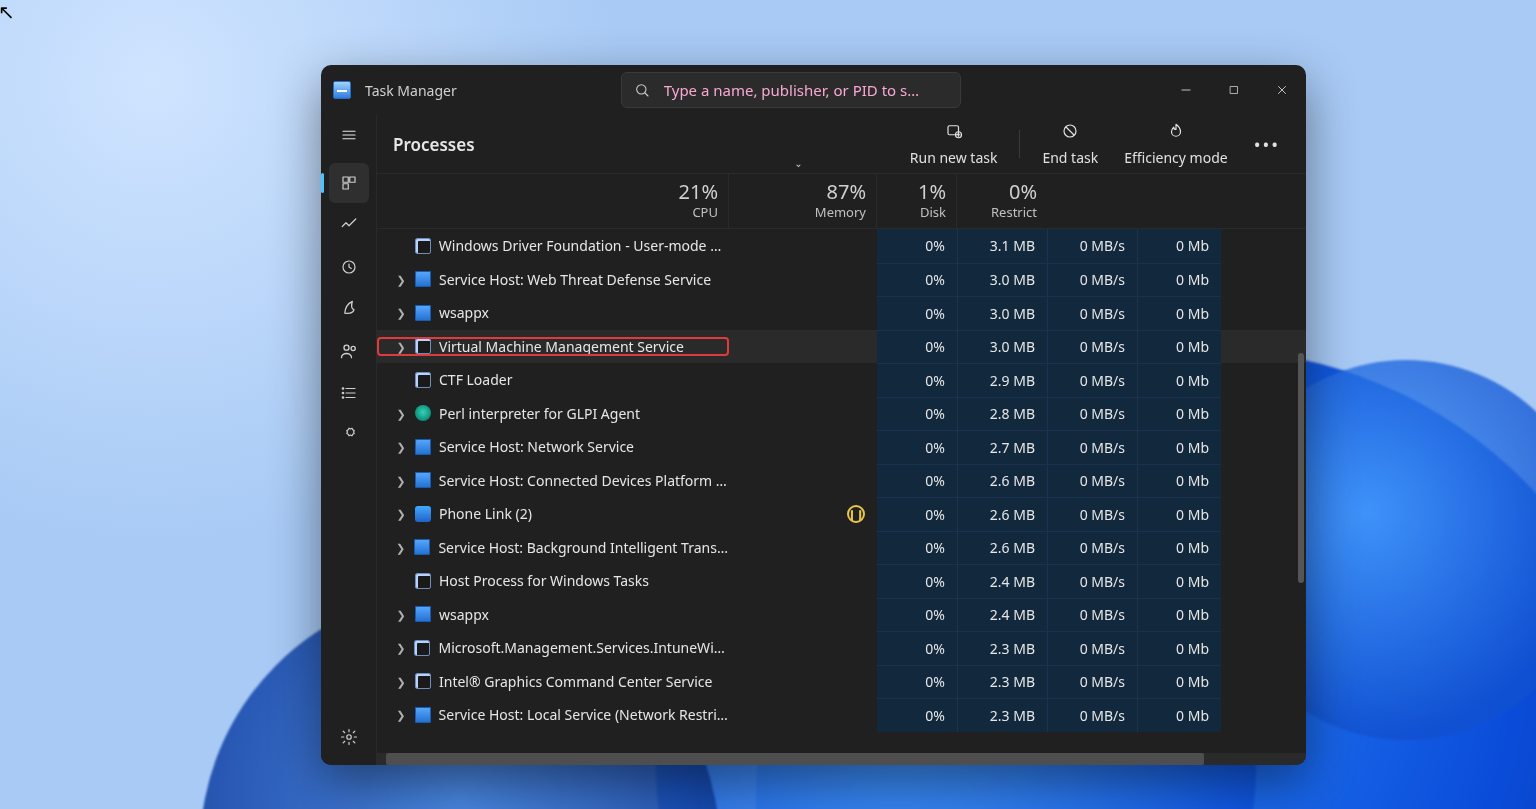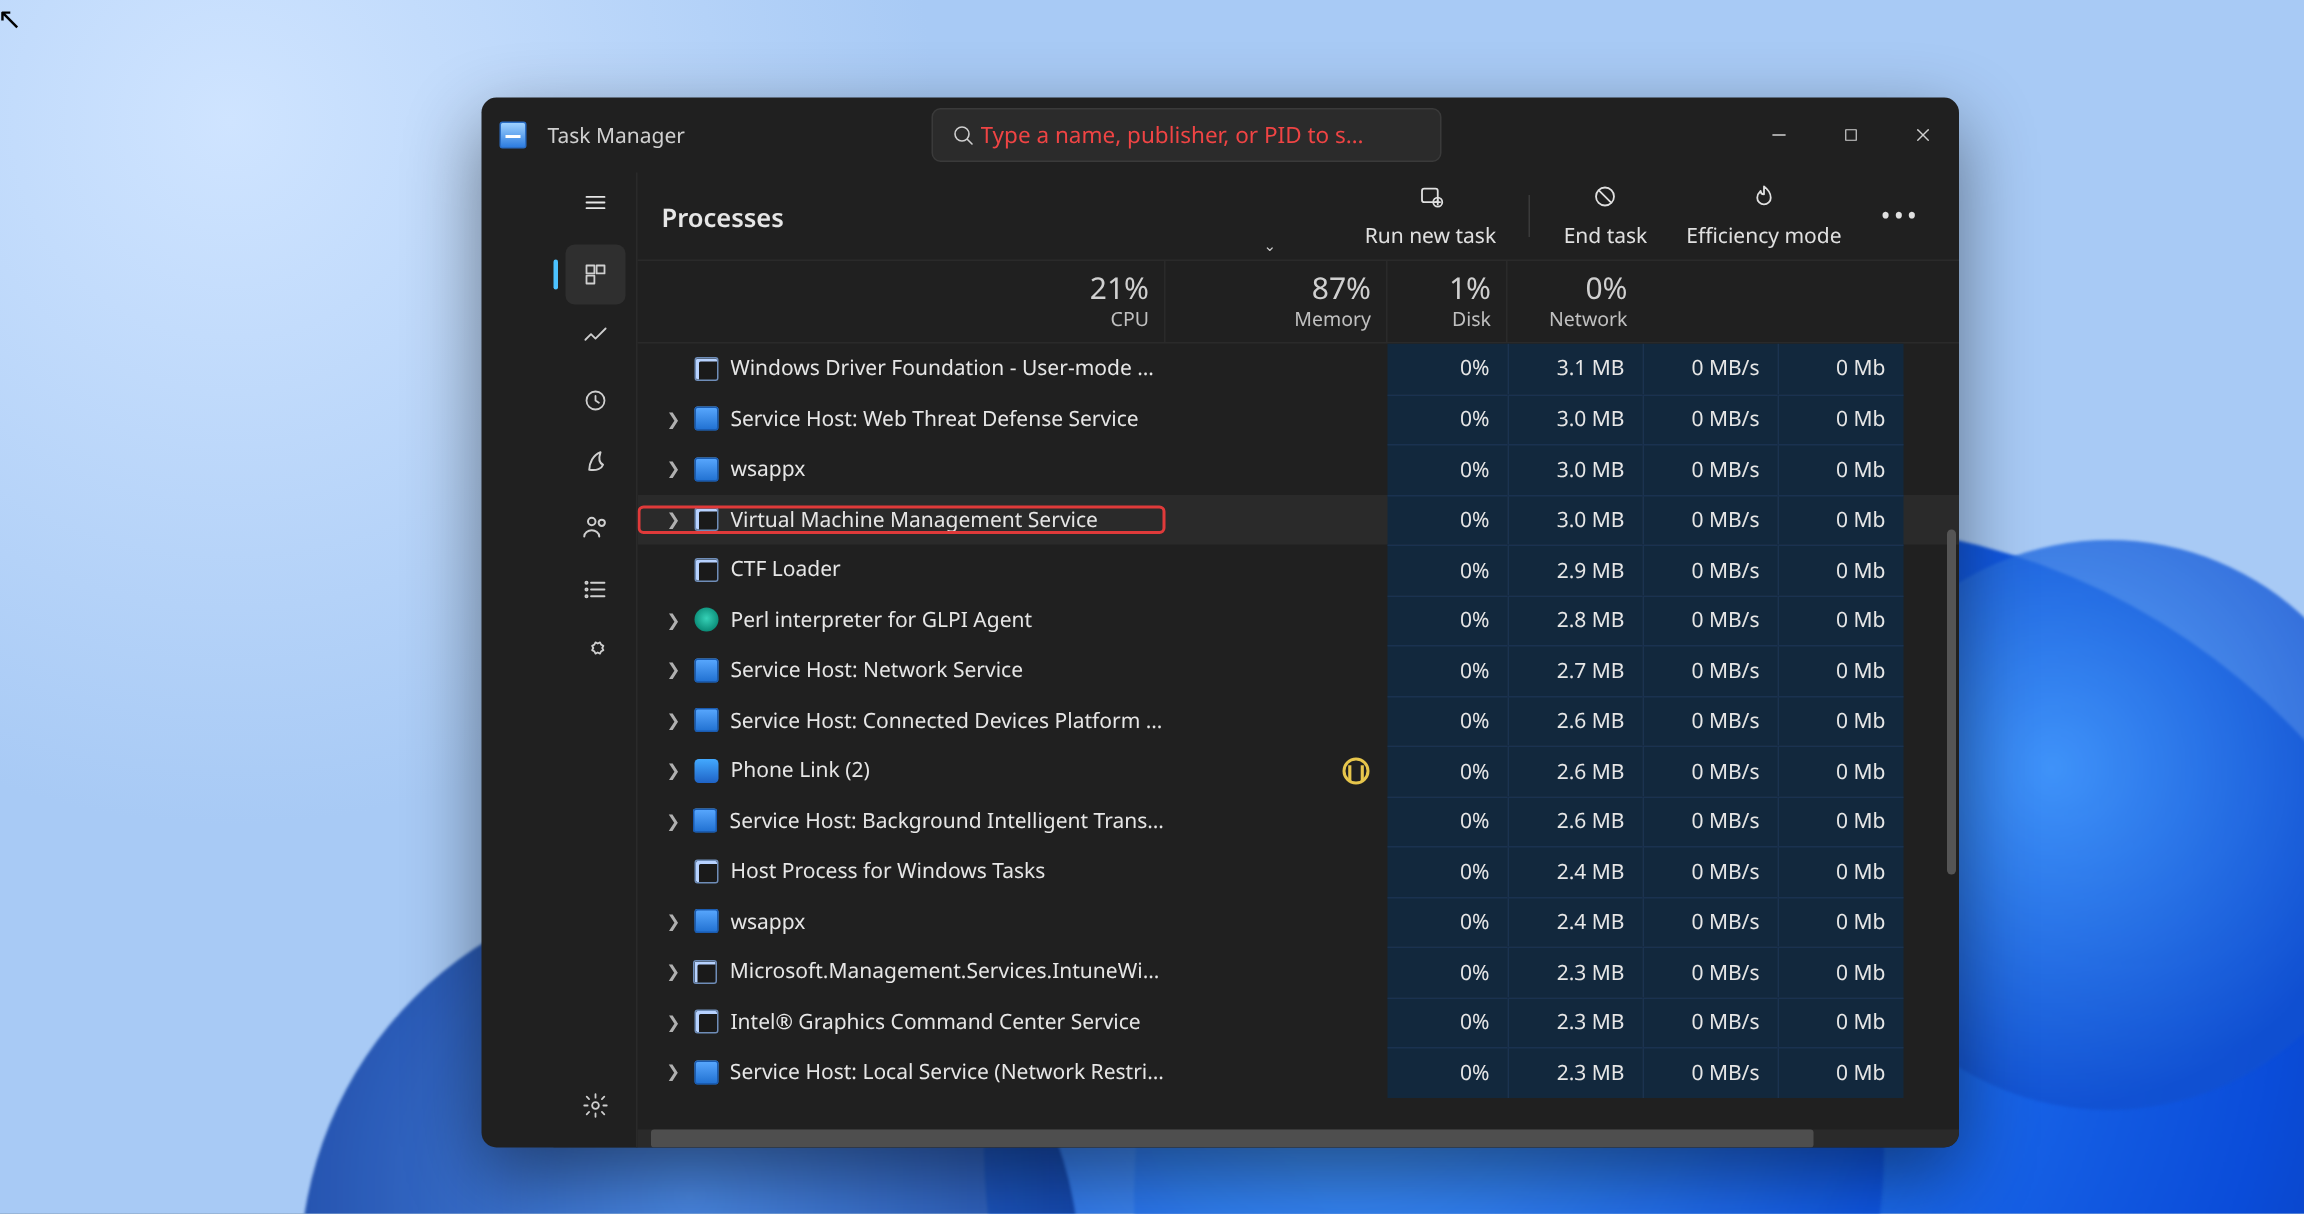--- a/index.html
+++ b/index.html
@@ -44,31 +44,31 @@
   .app-title { font-size:14px; color:#d0d0d0; flex:0 0 auto; margin-right:150px; }
   .search {
     flex:0 0 340px;
     height:36px;
     background:#2b2b2b;
     border:1px solid #3a3a3a;
     border-radius:6px;
     display:flex;
     align-items:center;
     padding:0 12px;
-    gap:4px;
-    color:#ef4444;
+    gap:14px;
+    color:#f9a8d4;
     font-size:15px;
   }
   .search svg { width:16px; height:16px; stroke:#cfcfcf; }
   .search span { white-space:nowrap; overflow:hidden; text-overflow:ellipsis; }
   .win-controls { margin-left:auto; display:flex; }
   .win-controls button { width:48px; height:50px; background:none; border:none; color:#cfcfcf; display:flex; align-items:center; justify-content:center; font-size:12px; }
 
   
-  .body { flex:1; display:grid; grid-template-columns:56px 1fr; min-height:0;padding-left:48px; }
+  .body { flex:1; display:grid; grid-template-columns:56px 1fr; min-height:0; }
   .sidebar {
     background:#202020;
     display:flex;
     flex-direction:column;
     align-items:center;
     padding-top:2px;
     gap:2px;
     border-right:1px solid #2a2a2a;
   }
   .hamburger { width:40px; height:36px; display:flex; align-items:center; justify-content:center; border-radius:6px; margin-bottom:8px; }
@@ -317,21 +317,21 @@
             <span class="sort-caret">⌄</span>
             <span class="pct">87%</span>
               <span class="lbl">Memory</span>
           </div>
           <div class="th-right">
             <span class="pct">1%</span>
               <span class="lbl">Disk</span>
           </div>
           <div class="th-right">
             <span class="pct">0%</span>
-              <span class="lbl">Network</span>
+              <span class="lbl">Restrict</span>
           </div>
         </div>
 
         <div class="rows" id="rows">
             <div class="row">
               <div class="cell-name">
                 <span class="chev none">❯</span>
                 <span class="picon ic-exe"></span>
                 <span class="txt">Windows Driver Foundation - User-mode Dr…</span>
               </div>

